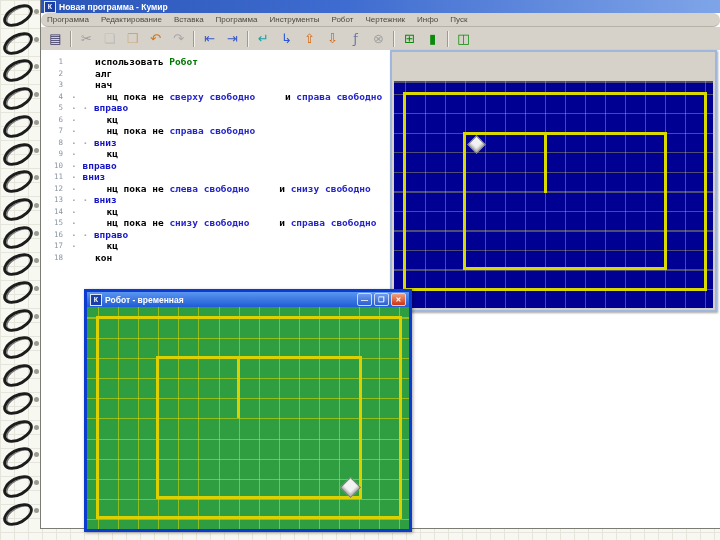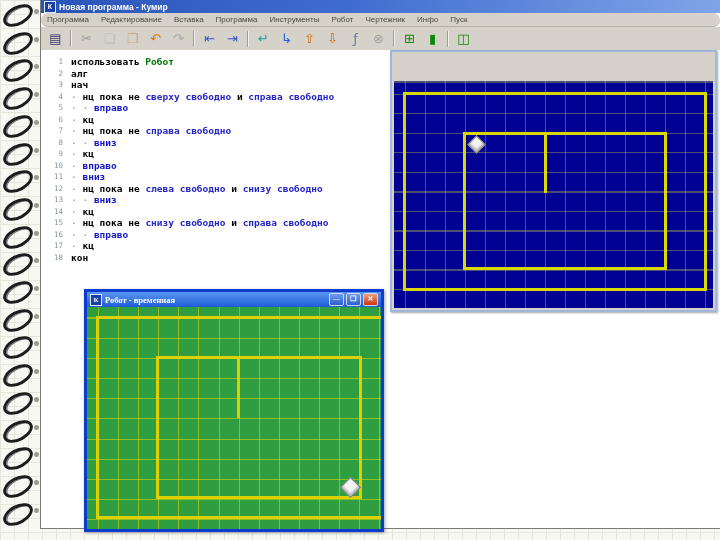--- a/index.html
+++ b/index.html
@@ -39,31 +39,31 @@
            align-items:center;padding:0 3px;}
   .tbtn{width:21px;height:19px;text-align:center;font-size:13px;line-height:19px;
         font-family:"DejaVu Sans",sans-serif;border:1px solid transparent;border-radius:2px;}
   .tsep{width:1px;height:16px;background:#9e9a92;border-right:1px solid #f2f0ea;margin:0 3px;}
   
   .code-area{position:absolute;left:0;top:50px;right:0;bottom:0;background:#fff;padding-top:6px;}
   .code-line{display:flex;height:11.5px;font-family:"DejaVu Sans Mono",monospace;font-size:9.5px;
              line-height:11.5px;font-weight:bold;white-space:pre;}
   .lnum{width:22px;text-align:right;color:#8a94a2;font-size:7.5px;font-weight:normal;
         padding-right:8px;flex:0 0 auto;}
-  .sg-kw{color:#000;}
+  .sg-kw{color:#000;margin-left:24px;}
   .sg-cond{color:#2525c8;font-weight:bold;}
   .sg-cmd{color:#1414c8;text-align:right;}
   .sg-exec{color:#007700;}
   .sg-dot{color:#a8a8a8;}
   
   .env-window{left:390px;top:50px;width:327px;height:262px;background:#d6d2ca;
               border:2px solid #9fb6dd;box-shadow:1px 1px 2px rgba(0,0,0,.35);}
   .env-title{height:14px;background:linear-gradient(180deg,#5b8ced,#1f54c4);}
-  .robot-window{left:84px;top:289px;width:300px;height:243px;border:3px solid #0c3bd0;
-                background:#0c3bd0;box-shadow:1px 1px 3px rgba(0,0,0,.35);font-family:Liberation Serif, serif;}
+  .robot-window{left:84px;top:289px;width:328px;height:243px;border:3px solid #0c3bd0;
+                background:#0c3bd0;box-shadow:1px 1px 3px rgba(0,0,0,.35);}
   .robot-title{height:15px;background:linear-gradient(180deg,#5a96f0,#1f5cd6);}
   .field{position:absolute;overflow:hidden;}
   .env-field{left:2px;top:29px;right:2px;bottom:2px;}
   .robot-field{left:0;top:15px;right:0;bottom:0;}
   .wall{position:absolute;box-sizing:border-box;}
   .robot-mark{position:absolute;background:#f2f2f2;border:1px solid #707070;transform:rotate(45deg);
               box-shadow:inset -2px -2px 2px #b8b8b8;}
 </style>
 </head>
 <body>

